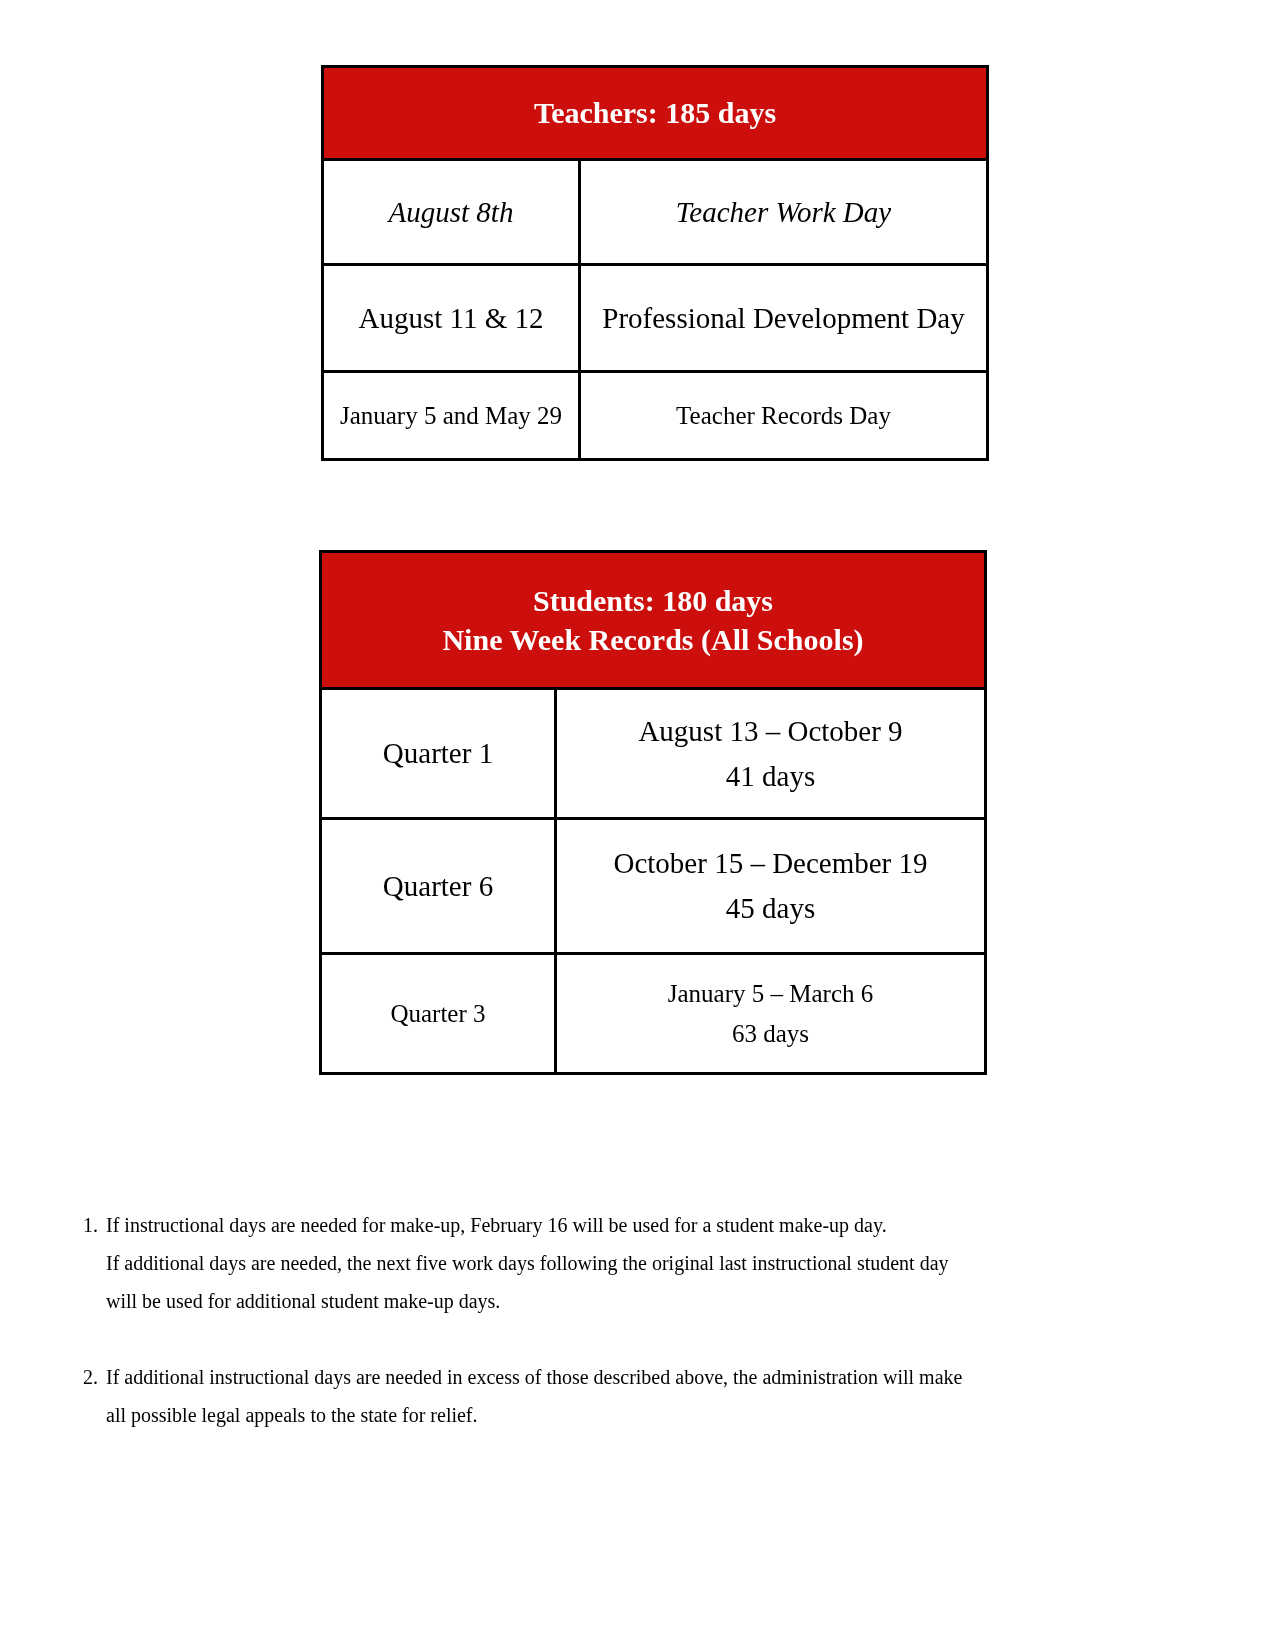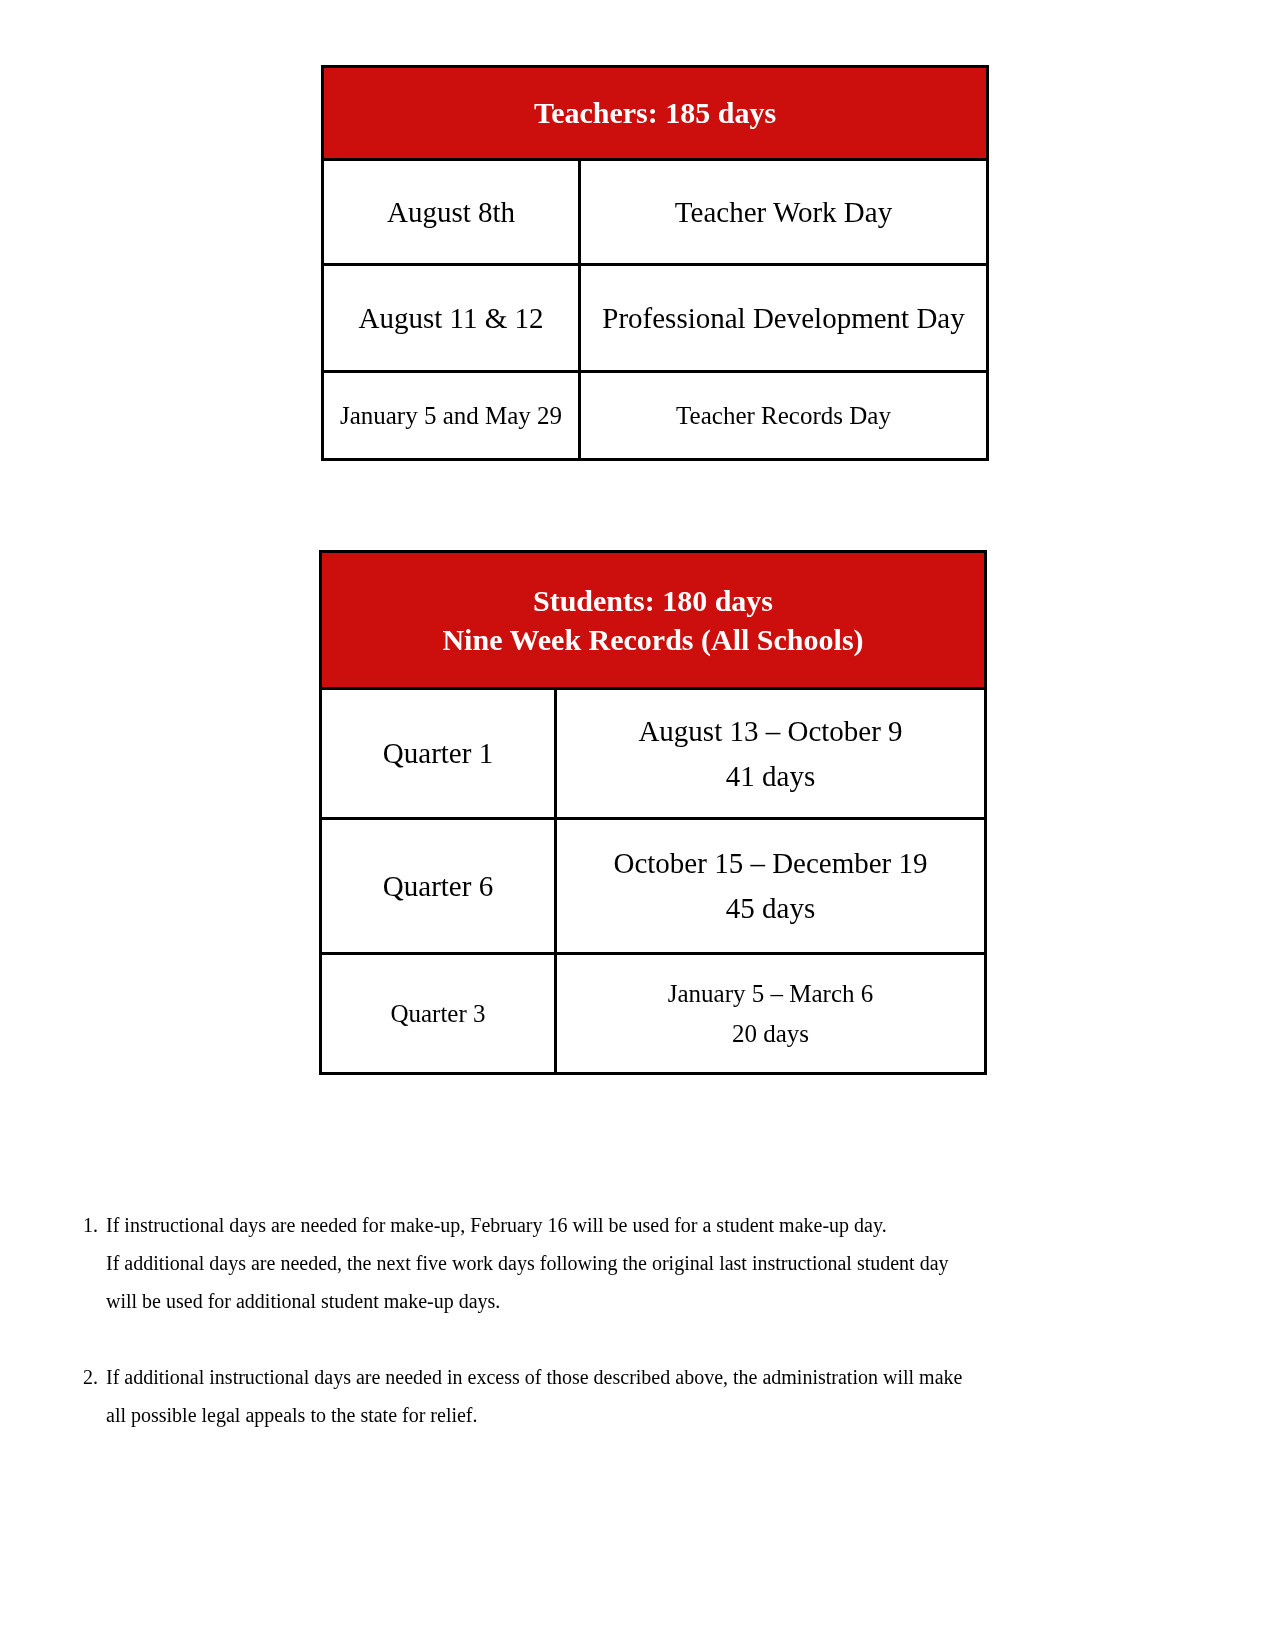--- a/index.html
+++ b/index.html
@@ -34,21 +34,21 @@
   .red-head {
     background: #cc0e0c;
     color: #ffffff;
     font-weight: bold;
     font-size: 30px;
   }
   .red-head div { line-height: 39px; }
 
   table.t1 { left: 285px; top: 65px; width: 665px; }
   table.t1 th { height: 93px; }
-  table.t1 tr.r1 td { height: 105px; }
+  table.t1 tr.r1 td { height: 105px; font-style: italic; }
   table.t1 tr.r2 td { height: 107px; }
   table.t1 tr.r3 td { height: 88px; }
 
   table.t2 { left: 283px; top: 550px; width: 665px; }
   table.t2 th { height: 137px; }
   table.t2 tr.r1 td { height: 130px; }
   table.t2 tr.r2 td { height: 135px; }
   table.t2 tr.r3 td { height: 120px; }
   table.t2 tr.r4 td { height: 118px; }
 
@@ -148,21 +148,21 @@
         <td class="fs-lg">Quarter 6</td>
         <td class="range-cell fs-lg">
           <div>October 15 – December 19</div>
           <div>45 days</div>
         </td>
       </tr>
       <tr class="r3">
         <td class="fs-sm">Quarter 3</td>
         <td class="range-cell fs-sm">
           <div>January 5 – March 6</div>
-          <div>20 days</div>
+          <div>63 days</div>
         </td>
       </tr>
     </tbody>
   </table>
 
   <div class="makeup">
     <div class="mk-item">
       <span class="num">1.</span>
       <span class="txt">If instructional days are needed for make-up, February 16 will be used for a student make-up day.
 If additional days are needed, the next five work days following the original last instructional student day

